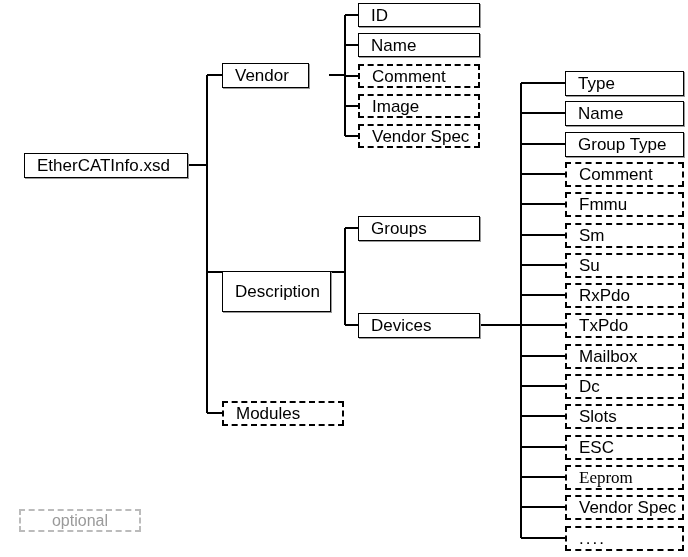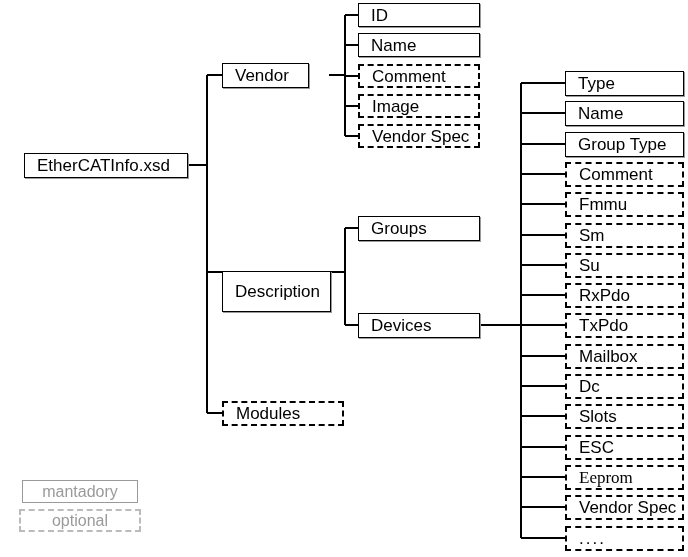--- a/index.html
+++ b/index.html
@@ -197,20 +197,17 @@
   <div class="node optional" style="left:565px; top:465px; width:119px; height:25px;font-family:Liberation Serif, serif;">
     <span class="label">Eeprom</span>
   </div>
   <div class="node optional" style="left:565px; top:495px; width:119px; height:25px;">
     <span class="label">Vendor Spec</span>
   </div>
   <div class="node optional dots" style="left:565px; top:526px; width:119px; height:25px;">
     <span class="label">....</span>
   </div>
 
-  <div class="legend-box mandatory" style="left:22px; top:480px; width:116px; height:23px;">
-    <span class="label">mantadory</span>
-  </div>
   <div class="legend-box optional" style="left:19px; top:509px; width:122px; height:23px;">
     <span class="label">optional</span>
   </div>
 
 </div>
 
 </body></html>

